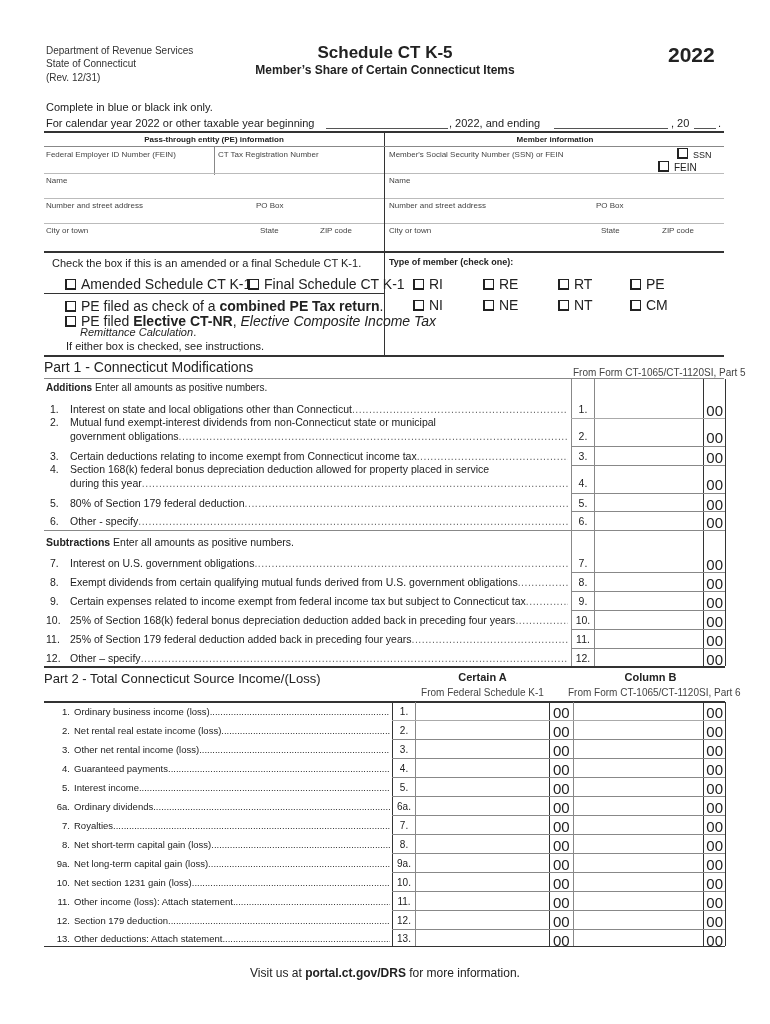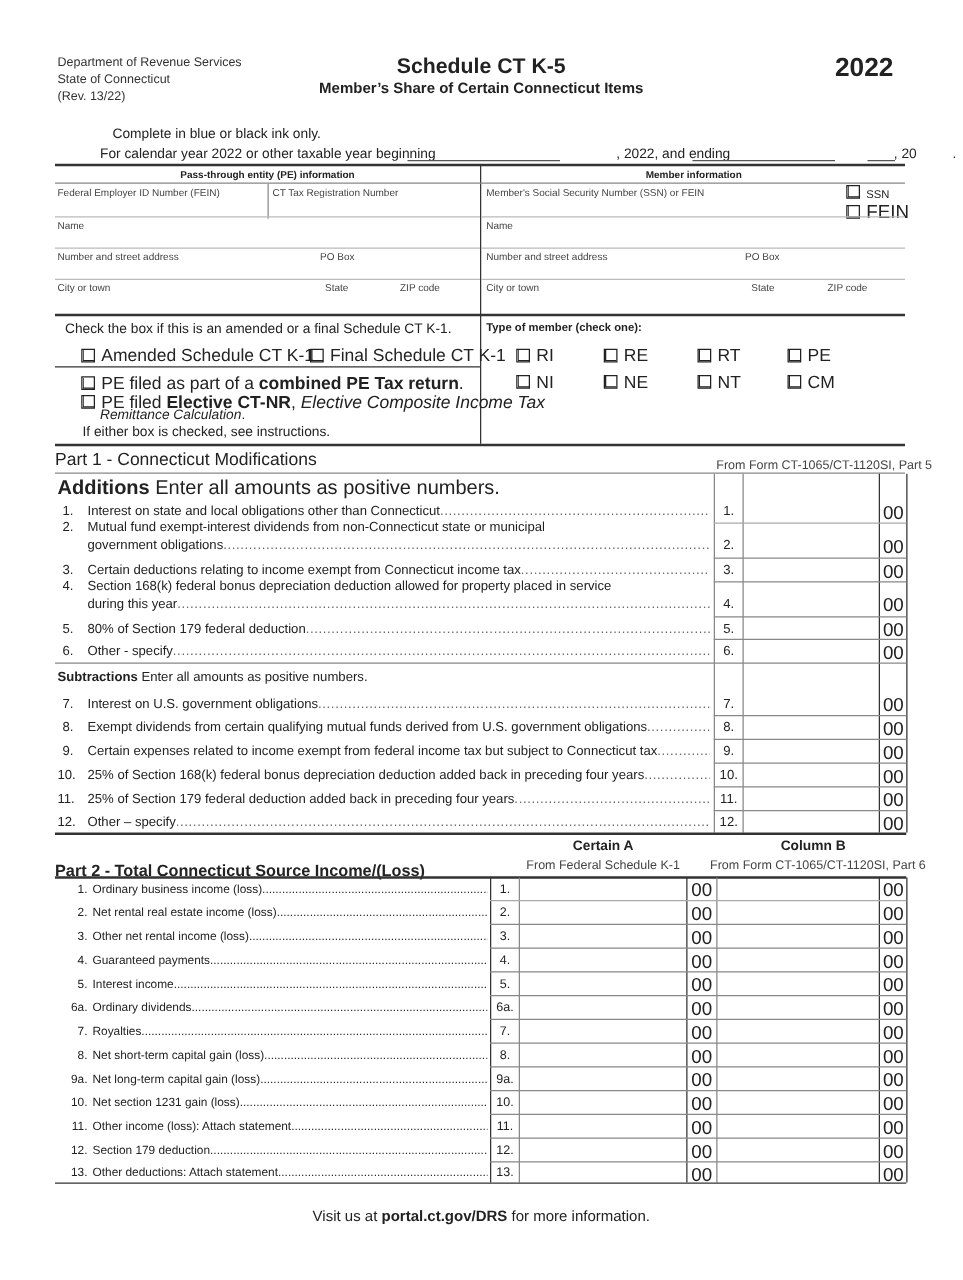--- a/index.html
+++ b/index.html
@@ -2,21 +2,21 @@
 <html><head>
 <meta charset="utf-8">
 <style>
   html, body { margin:0; padding:0; background:#fff; }
   body { width:770px; height:1024px; position:relative; overflow:hidden; font-family:"Liberation Sans", sans-serif; color:#222; }
   .abs { position:absolute; }
   .hdr-small { font-size:10px; line-height:14px; color:#333; }
   .title { font-size:17px; font-weight:bold; text-align:center; }
   .subtitle { font-size:12px; font-weight:bold; text-align:center; }
   .year { font-size:21px; font-weight:bold; }
-  .t11 { font-size:11px; line-height:14px;margin-left:44px; }
+  .t11 { font-size:11px; line-height:14px; }
   .t7 { font-size:10px; color:#444; }
   .hline { position:absolute; height:0; border-top:1px solid #888; }
   .hline.dark { border-top:1px solid #333; }
   .hline.thick { border-top:2px solid #333; }
   .vline { position:absolute; width:0; border-left:1px solid #333; }
   .vline.light { border-left:1px solid #888; }
   .box { display:inline-block; width:9px; height:9px; border:1.2px solid #222; vertical-align:-1px; margin-right:5px; box-shadow:1px -1px 0 0 #222 inset; }
   .chk { position:absolute; font-size:14px; white-space:nowrap; }
   .fieldlbl { position:absolute; font-size:8px; color:#444; white-space:nowrap; }
   .colhead { position:absolute; font-size:8px; font-weight:bold; text-align:center; }
@@ -26,27 +26,27 @@
   .cents { position:absolute; font-size:15px; text-align:right; }
   input.amt { position:absolute; border:none; background:transparent; font-family:"Liberation Sans", sans-serif; font-size:11px; text-align:right; padding:0 3px; box-sizing:border-box; }
   input.fld { position:absolute; border:none; background:transparent; font-family:"Liberation Sans", sans-serif; font-size:11px; padding:0 3px; box-sizing:border-box; }
   .p2text { position:absolute; font-size:9.5px; white-space:nowrap; overflow:hidden; }
 </style>
 </head>
 <body>
 
 <div class="abs hdr-small" style="left:46px;top:44px;">Department of Revenue Services</div>
 <div class="abs hdr-small" style="left:46px;top:57px;">State of Connecticut</div>
-<div class="abs hdr-small" style="left:46px;top:71px;">(Rev. 13/22)</div>
+<div class="abs hdr-small" style="left:46px;top:71px;">(Rev. 12/31)</div>
 <div class="abs title" style="left:230px;top:43px;width:310px;">Schedule CT K-5</div>
 <div class="abs subtitle" style="left:210px;top:63px;width:350px;">Member’s Share of Certain Connecticut Items</div>
 <div class="abs year" style="left:668px;top:43px;">2022</div>
 
 <div class="abs t11" style="left:46px;top:100px;">Complete in blue or black ink only.</div>
-<div class="abs t11" style="left:36px;top:116px;white-space:nowrap;">
+<div class="abs t11" style="left:46px;top:116px;white-space:nowrap;">
   <span>For calendar year 2022 or other taxable year beginning</span>
 </div>
 <input class="fld" style="left: 326px; top: 115px; width: 122px; height: 14px; border-bottom: 1px solid rgb(85, 85, 85);">
 <div class="abs t11" style="left:449px;top:116px;">, 2022, and ending</div>
 <input class="fld" style="left: 554px; top: 115px; width: 114px; height: 14px; border-bottom: 1px solid rgb(85, 85, 85);">
 <div class="abs t11" style="left:671px;top:116px;">, 20</div>
 <input class="fld" style="left: 694px; top: 115px; width: 22px; height: 14px; border-bottom: 1px solid rgb(85, 85, 85);">
 <div class="abs t11" style="left:718px;top:116px;">.</div>
 
 <div class="hline thick" style="left:44px;top:131px;width:680px;"></div>
@@ -76,21 +76,21 @@
 <div class="fieldlbl" style="left:46px;top:226px;">City or town</div>
 <div class="fieldlbl" style="left:260px;top:226px;">State</div>
 <div class="fieldlbl" style="left:320px;top:226px;">ZIP code</div>
 <input class="fld" style="left: 46px; top: 236px; width: 208px; height: 14px;">
 <input class="fld" style="left: 258px; top: 236px; width: 58px; height: 14px;">
 <input class="fld" style="left: 318px; top: 236px; width: 64px; height: 14px;">
 
 <div class="fieldlbl" style="left:389px;top:150px;">Member's Social Security Number (SSN) or FEIN</div>
 <input class="fld" style="left: 389px; top: 160px; width: 280px; height: 14px;">
 <div class="chk" style="left:677px;top:148px;font-size:9px;"><span class="box"></span><span>SSN</span></div>
-<div class="chk" style="left:677px;top:161px;font-size:15px;"><span class="box"></span><span>FEIN</span></div>
+<div class="chk" style="left:658px;top:161px;font-size:10px;"><span class="box"></span><span>FEIN</span></div>
 <div class="hline" style="left:385px;top:173px;width:339px;border-color:#bbb;"></div>
 
 <div class="fieldlbl" style="left:389px;top:176px;">Name</div>
 <input class="fld" style="left: 389px; top: 185px; width: 334px; height: 14px;">
 <div class="hline" style="left:385px;top:198px;width:339px;border-color:#bbb;"></div>
 
 <div class="fieldlbl" style="left:389px;top:201px;">Number and street address</div>
 <div class="fieldlbl" style="left:596px;top:201px;">PO Box</div>
 <input class="fld" style="left: 389px; top: 211px; width: 204px; height: 14px;">
 <input class="fld" style="left: 596px; top: 211px; width: 127px; height: 14px;">
@@ -103,41 +103,41 @@
 <input class="fld" style="left: 599px; top: 236px; width: 60px; height: 14px;">
 <input class="fld" style="left: 660px; top: 236px; width: 63px; height: 14px;">
 
 <div class="hline dark" style="left:44px;top:251px;width:680px;border-top-width:2px;"></div>
 
 <div class="abs" style="left:52px;top:257px;font-size:11px;">Check the box if this is an amended or a final Schedule CT K-1.</div>
 <div class="chk" style="left:65px;top:276px;"><span class="box"></span><span>Amended Schedule CT K-1</span></div>
 <div class="chk" style="left:248px;top:276px;"><span class="box"></span><span>Final Schedule CT K-1</span></div>
 <div class="hline dark" style="left:44px;top:293px;width:340px;"></div>
 
-<div class="chk" style="left:65px;top:298px;"><span class="box"></span><span>PE filed as part of a </span><b>combined PE Tax return</b><span>.</span></div>
+<div class="chk" style="left:65px;top:298px;"><span class="box"></span><span>PE filed as check of a </span><b>combined PE Tax return</b><span>.</span></div>
 <div class="chk" style="left:65px;top:313px;"><span class="box"></span><span>PE filed </span><b>Elective CT-NR</b><span>, </span><i>Elective Composite Income Tax</i></div>
 <div class="abs" style="left:80px;top:326px;font-size:11px;white-space:nowrap;"><i>Remittance Calculation</i><span>.</span></div>
 <div class="abs" style="left:66px;top:340px;font-size:11px;">If either box is checked, see instructions.</div>
 
 <div class="abs" style="left:389px;top:257px;font-size:9px;font-weight:bold;">Type of member (check one):</div>
 <div class="chk" style="left:413px;top:276px;"><span class="box"></span><span>RI</span></div>
 <div class="chk" style="left:483px;top:276px;"><span class="box"></span><span>RE</span></div>
 <div class="chk" style="left:558px;top:276px;"><span class="box"></span><span>RT</span></div>
 <div class="chk" style="left:630px;top:276px;"><span class="box"></span><span>PE</span></div>
 <div class="chk" style="left:413px;top:297px;"><span class="box"></span><span>NI</span></div>
 <div class="chk" style="left:483px;top:297px;"><span class="box"></span><span>NE</span></div>
 <div class="chk" style="left:558px;top:297px;"><span class="box"></span><span>NT</span></div>
 <div class="chk" style="left:630px;top:297px;"><span class="box"></span><span>CM</span></div>
 
 <div class="hline thick" style="left:44px;top:355px;width:680px;"></div>
 
 <div class="abs" style="left:44px;top:359px;font-size:14px;font-weight:normal;">Part 1 - Connecticut Modifications</div>
 <div class="abs t7" style="left:573px;top:367px;white-space:nowrap;">From Form CT-1065/CT-1120SI, Part 5</div>
 <div class="hline" style="left:44px;top:378px;width:680px;"></div>
-<div class="abs" style="left:46px;top:382px;font-size:16px;"><b>Additions</b><span> Enter all amounts as positive numbers.</span></div>
+<div class="abs" style="left:46px;top:382px;font-size:10px;"><b>Additions</b><span> Enter all amounts as positive numbers.</span></div>
 
 <div class="vline light" style="left:571px;top:379px;height:287px;"></div>
 <div class="vline light" style="left:594px;top:379px;height:287px;"></div>
 <div class="vline" style="left:703px;top:379px;height:287px;"></div>
 <div class="vline" style="left:725px;top:379px;height:287px;"></div>
 
 <div class="line-text" style="left:50px;top:403px;width:518px;"><span style="display:inline-block;width:20px;">1.</span><span>Interest on state and local obligations other than Connecticut</span><span class="dots">........................................................................................................................................................................................................</span></div>
 <div class="lno" style="left:572px;top:403px;width:22px;">1.</div>
 <input class="amt" style="left: 595px; top: 400px; width: 108px; height: 18px;">
 <div class="cents" style="left:704px;top:402px;width:19px;">00</div>
@@ -206,21 +206,21 @@
 <input class="amt" style="left: 595px; top: 630px; width: 108px; height: 18px;">
 <div class="cents" style="left:704px;top:632px;width:19px;">00</div>
 <div class="hline" style="left:571px;top:648px;width:154px;"></div>
 
 <div class="line-text" style="left:46px;top:652px;width:522px;"><span style="display:inline-block;width:24px;">12.</span><span>Other – specify</span><span class="dots">........................................................................................................................................................................................................</span></div>
 <div class="lno" style="left:572px;top:652px;width:22px;">12.</div>
 <input class="amt" style="left: 595px; top: 649px; width: 108px; height: 18px;">
 <div class="cents" style="left:704px;top:651px;width:19px;">00</div>
 <div class="hline thick" style="left:44px;top:666px;width:681px;"></div>
 
-<div class="abs" style="left:44px;top:689px;font-size:13px;font-weight:bold;text-align:center;">Part 2 - Total Connecticut Source Income/(Loss)</div>
+<div class="abs" style="left:44px;top:671px;font-size:13px;font-weight:normal;text-align:center;">Part 2 - Total Connecticut Source Income/(Loss)</div>
 <div class="abs" style="left:415px;top:671px;width:135px;text-align:center;font-size:11px;font-weight:bold;">Certain A</div>
 <div class="abs t7" style="left:405px;top:687px;width:155px;text-align:center;">From Federal Schedule K-1</div>
 <div class="abs" style="left:573px;top:671px;width:155px;text-align:center;font-size:11px;font-weight:bold;">Column B</div>
 <div class="abs t7" style="left:568px;top:687px;width:160px;text-align:center;white-space:nowrap;">From Form CT-1065/CT-1120SI, Part 6</div>
 
 <div class="hline thick" style="left:44px;top:701px;width:681px;"></div>
 <div class="vline" style="left:392px;top:702px;height:244px;"></div>
 <div class="vline light" style="left:415px;top:702px;height:244px;"></div>
 <div class="vline" style="left:549px;top:702px;height:244px;"></div>
 <div class="vline light" style="left:573px;top:702px;height:244px;"></div>

